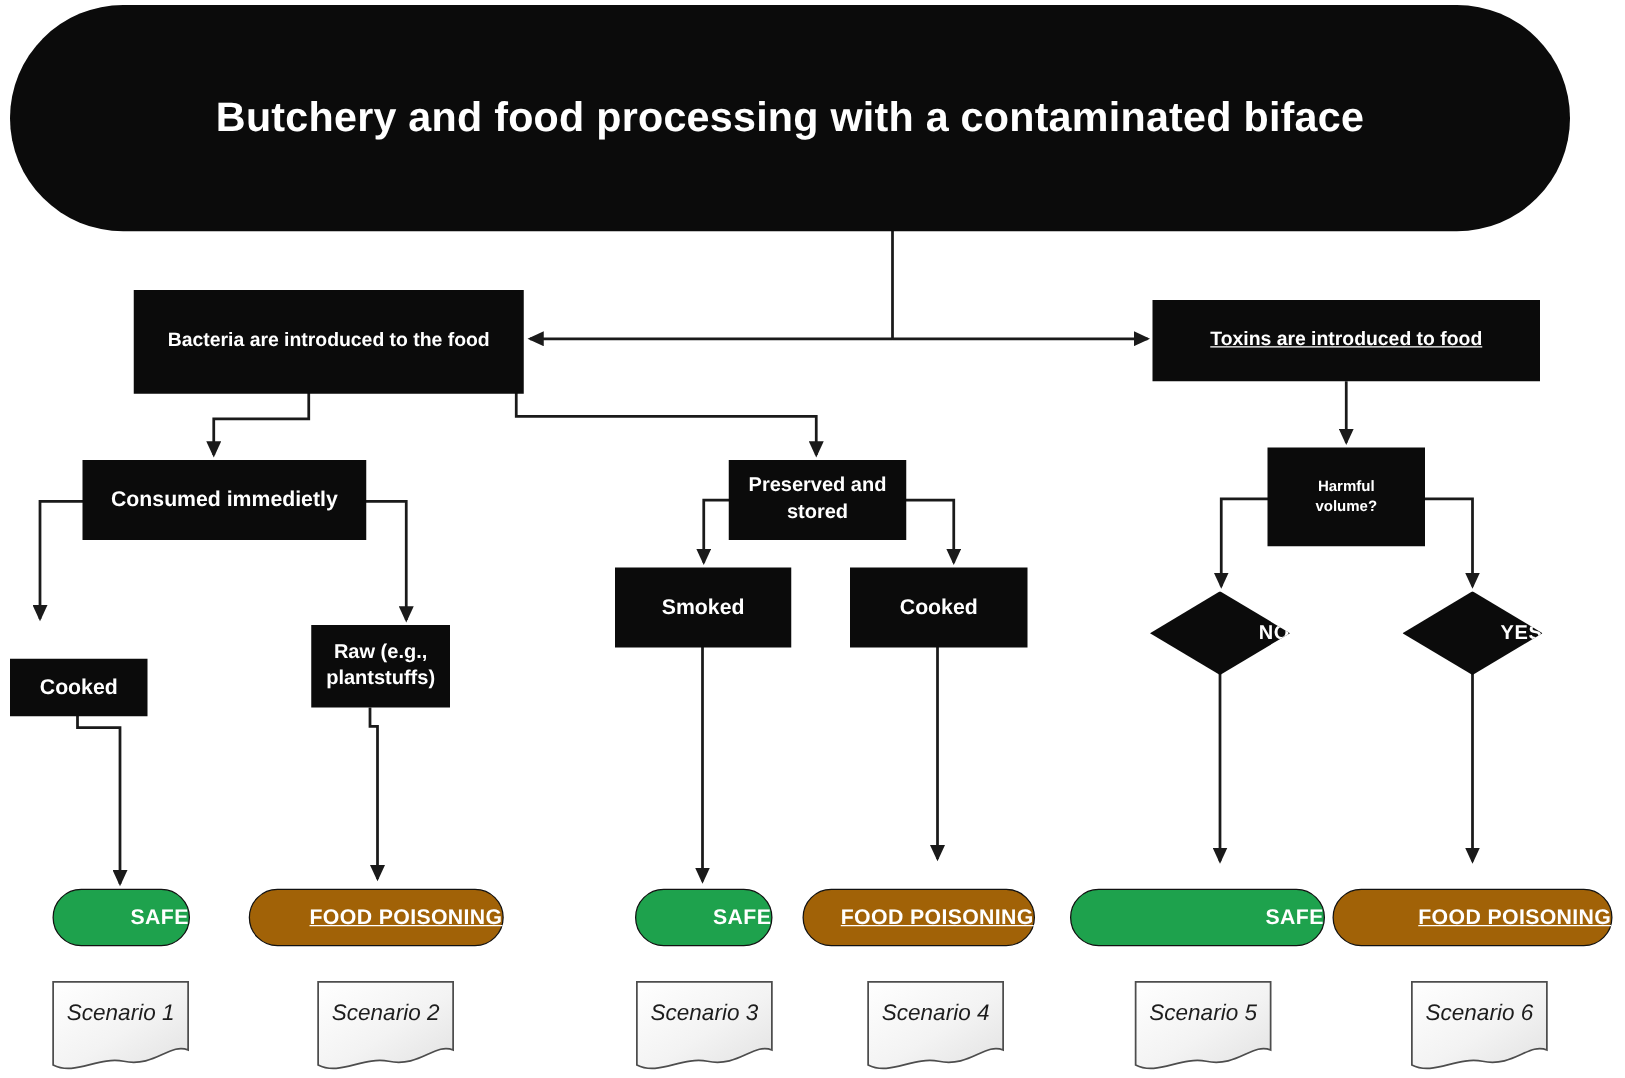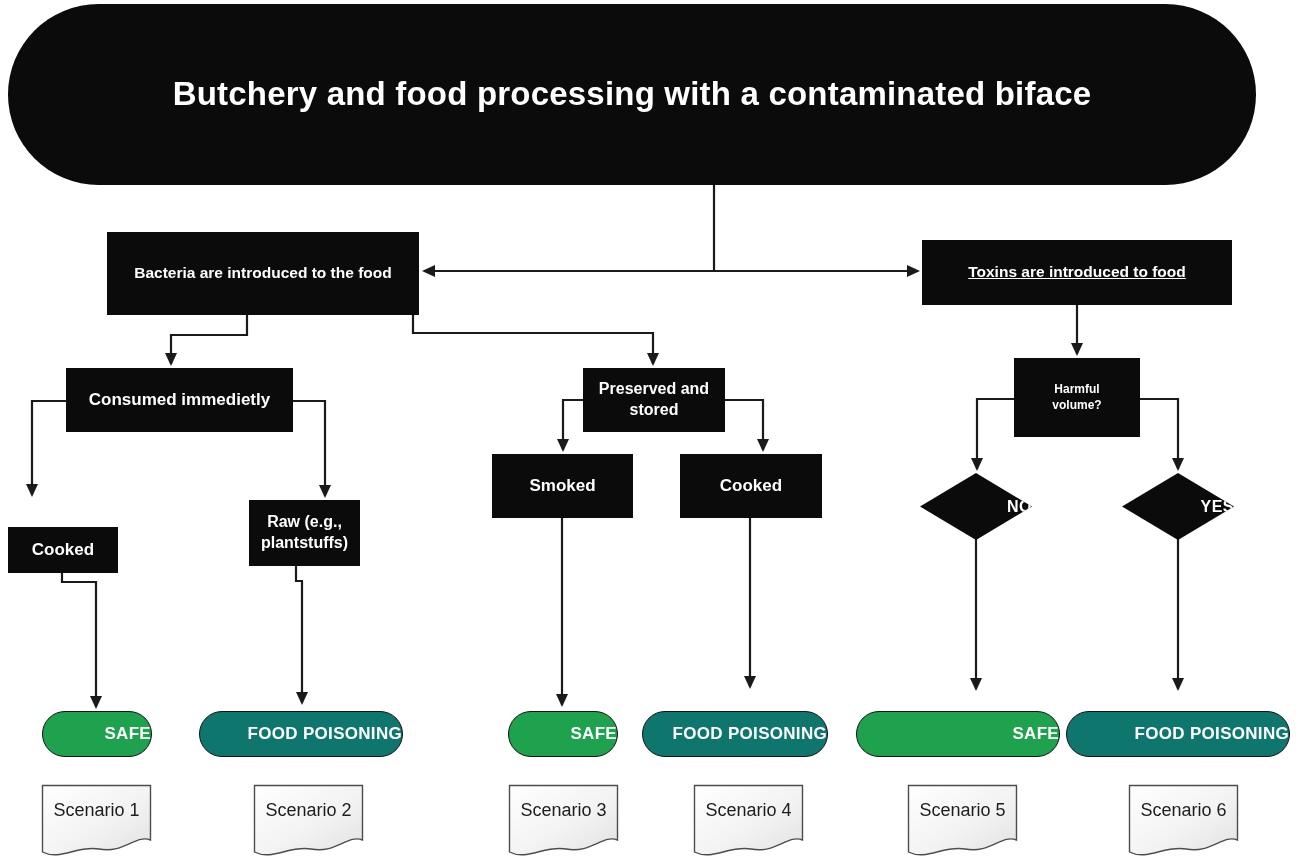--- a/index.html
+++ b/index.html
@@ -35,28 +35,28 @@
   }
   .diamond.no{left:920px;}
   .diamond.yes{left:1122px;}
   .pill{
     position:absolute;z-index:2;top:711px;height:46px;border-radius:23px;
     display:flex;align-items:center;justify-content:flex-end;
     color:#fff;font-weight:bold;font-size:17px;letter-spacing:.3px;
     border:1.6px solid #111;box-sizing:border-box;
   }
   .pill.safe{background:#1ea24d;}
-  .pill.poison{background:#0f766e;}
+  .pill.poison{background:#a16207;text-decoration:underline;}
   .pill.p1{left:42px;width:110px;}
   .pill.p2{left:199px;width:204px;}
   .pill.p3{left:508px;width:110px;}
   .pill.p4{left:642px;width:186px;}
   .pill.p5{left:856px;width:204px;}
   .pill.p6{left:1066px;width:224px;}
-  .doc{position:absolute;z-index:2;top:784px;width:111px;height:78px;}
+  .doc{position:absolute;z-index:2;top:784px;width:111px;height:78px;font-style:italic;}
   .doc svg{position:absolute;left:0;top:0;}
   .doc span{
     position:absolute;left:0;right:0;top:16px;text-align:center;
     font-size:18px;color:#1d1d1d;
   }
   .doc.d1{left:41px;}
   .doc.d2{left:253px;}
   .doc.d3{left:508px;}
   .doc.d4{left:693px;}
   .doc.d5{left:907px;}

